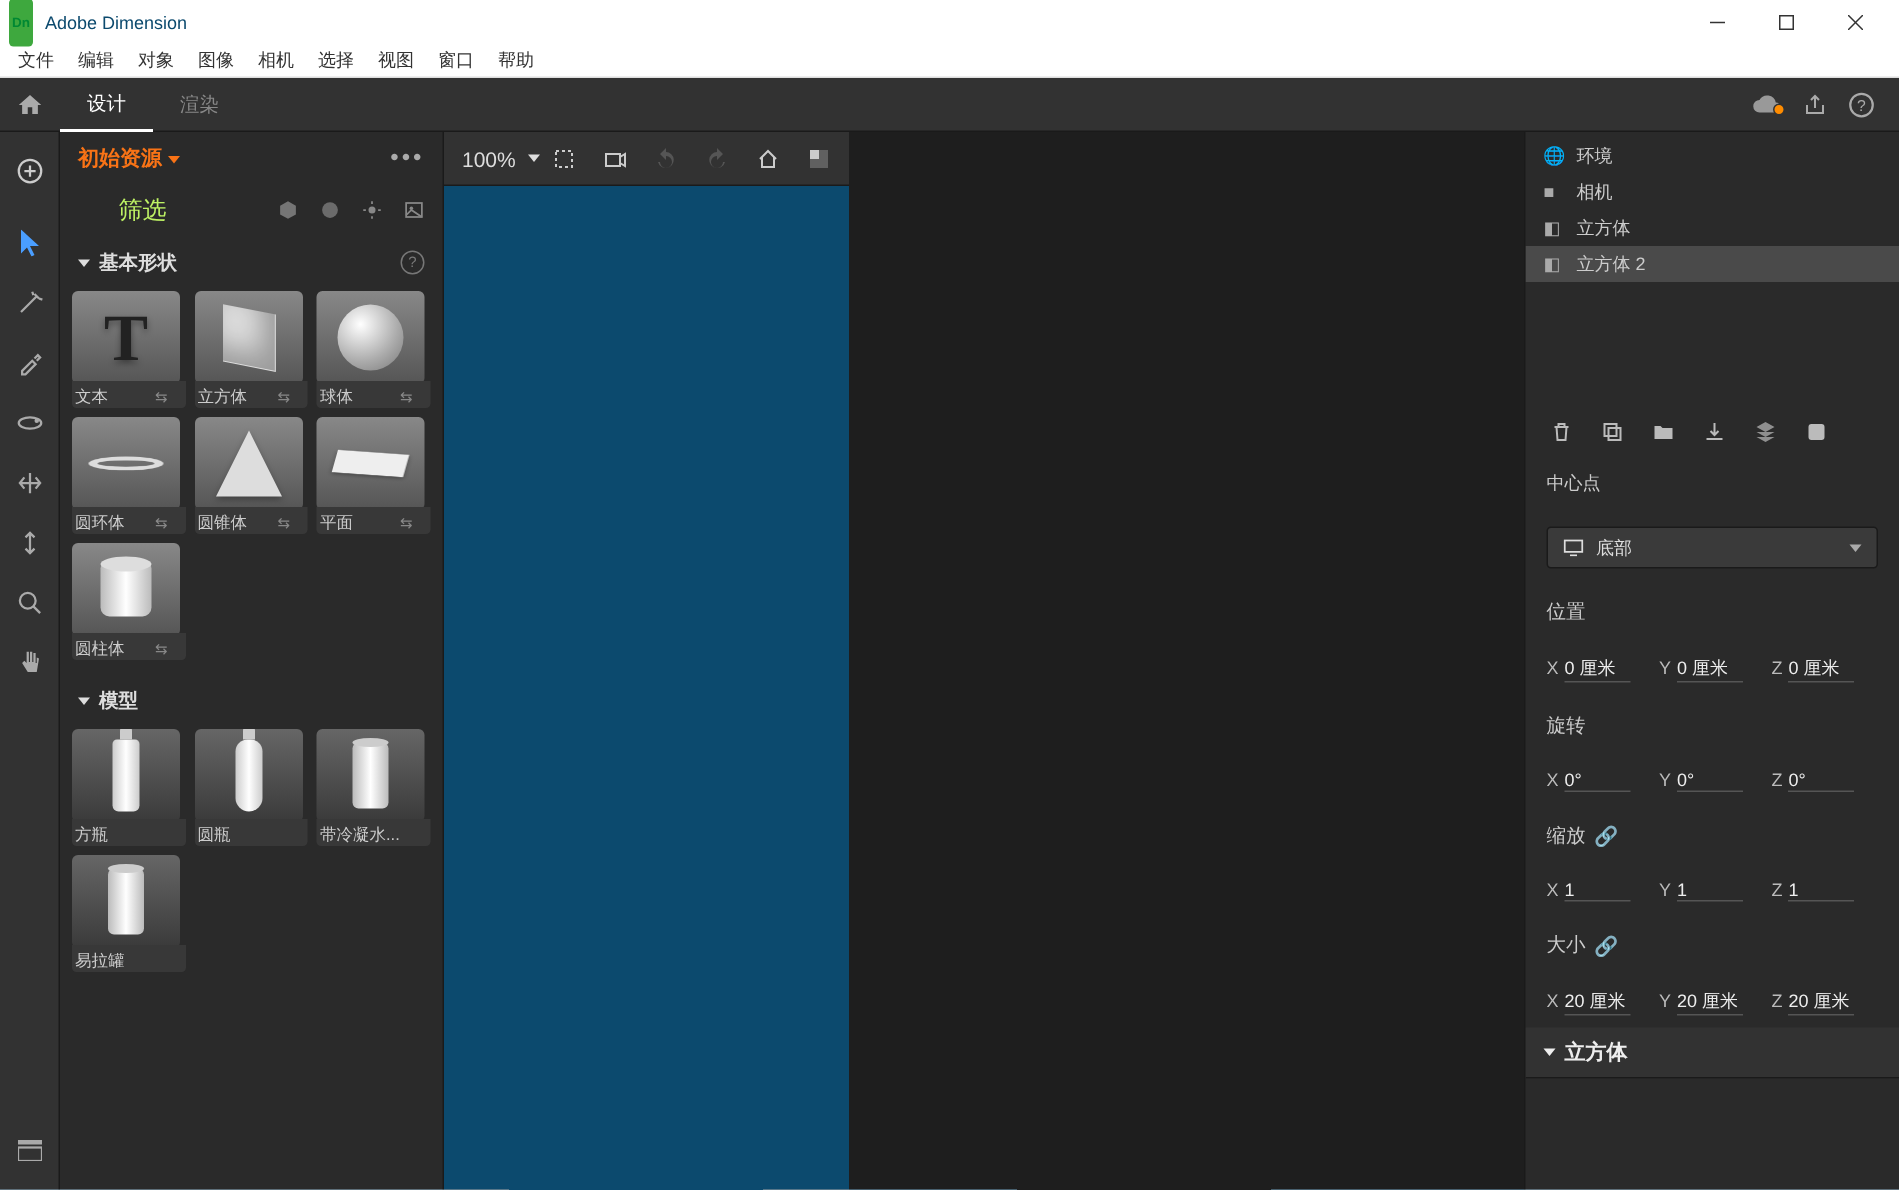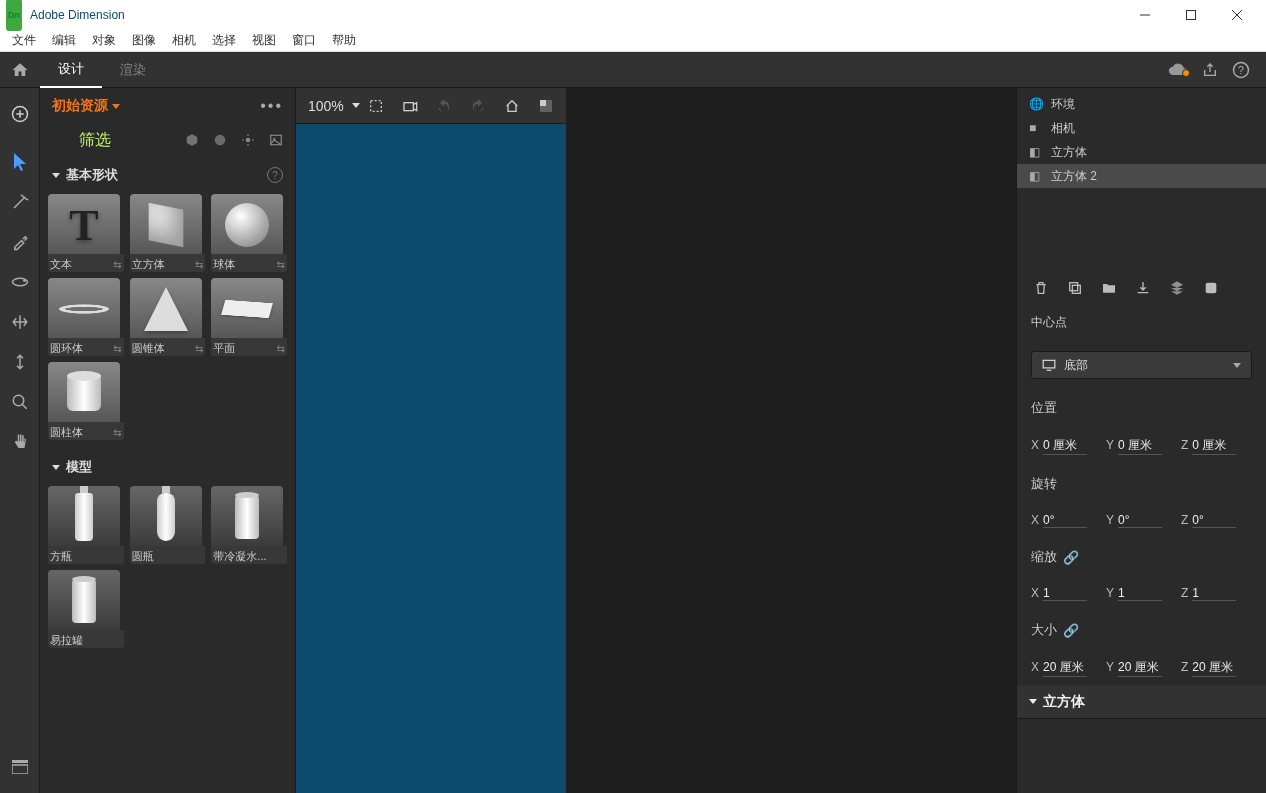--- a/index.html
+++ b/index.html
@@ -41,21 +41,21 @@
 .filter-icon { color: #888; cursor: pointer; }
 .assets-scroll { flex: 1; overflow-y: auto; padding: 4px 8px 8px 8px; }
 .assets-scroll::-webkit-scrollbar { width: 6px; }
 .assets-scroll::-webkit-scrollbar-thumb { background: #555; border-radius: 3px; }
 .section-header { display: flex; align-items: center; gap: 6px; padding: 6px 4px; color: #ddd; font-size: 13px; font-weight: bold; cursor: pointer; }
 .section-header .help { margin-left: auto; color: #777; width: 16px; height: 16px; border: 1px solid #777; border-radius: 50%; display: flex; align-items: center; justify-content: center; font-size: 10px; font-weight: normal; }
 .thumb-grid { display: grid; grid-template-columns: repeat(3, 1fr); gap: 6px; padding: 4px 0 12px 0; }
 .thumb-item { display: flex; flex-direction: column; cursor: pointer; }
 .thumb-img { width: 72px; height: 62px; background: linear-gradient(180deg, #888 0%, #555 100%); border-radius: 4px; display: flex; align-items: center; justify-content: center; overflow: hidden; }
 .thumb-img.dark { background: linear-gradient(180deg, #666 0%, #3a3a3a 100%); }
-.thumb-label-row { display: flex; align-items: center; justify-content: space-between; padding: 3px 2px 0 2px; background: #383838; border-radius: 0 0 3px 3px; height: 18px; margin-top: -2px; }
+.thumb-label-row { display: flex; align-items: center; justify-content: space-between; padding: 3px 12px 0 2px; background: #383838; border-radius: 0 0 3px 3px; height: 18px; margin-top: -2px; }
 .thumb-label { color: #ccc; font-size: 11px; white-space: nowrap; overflow: hidden; text-overflow: ellipsis; flex: 1; }
 .thumb-handle { color: #888; font-size: 10px; }
 .canvas-area { flex: 1; background: #0c4a6e; display: flex; flex-direction: row; min-width: 0; }
 .canvas-toolbar { height: 36px; background: #323232; display: flex; align-items: center; padding: 0 12px; gap: 8px; border-bottom: 1px solid #1a1a1a; }
 .zoom-box { margin-left: auto; margin-right: auto; display: flex; align-items: center; gap: 8px; color: #ddd; font-size: 14px; cursor: pointer; }
 .canvas-tools-right { display: flex; gap: 18px; align-items: center; }
 .canvas-tool-icon { color: #777; cursor: pointer; }
 .canvas-tool-icon.enabled { color: #ccc; }
 .canvas-viewport { flex: 1; background: #1e1e1e; }
 .right-panels { width: 250px; background: #2a2a2a; display: flex; flex-direction: column; border-left: 1px solid #1a1a1a; overflow-y: auto; }

